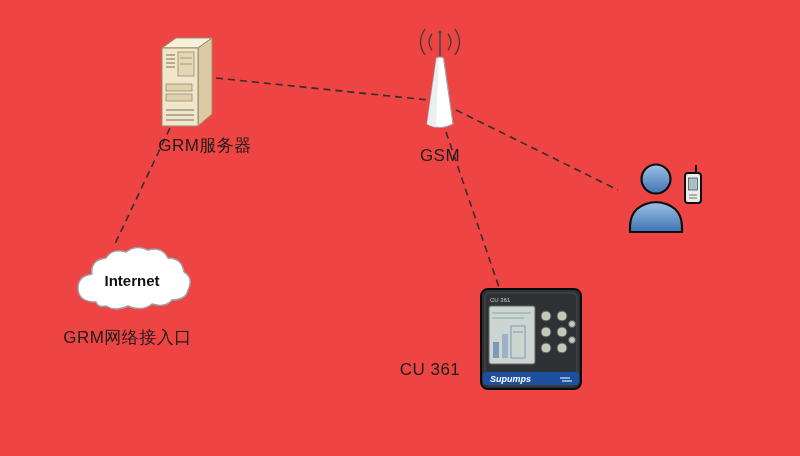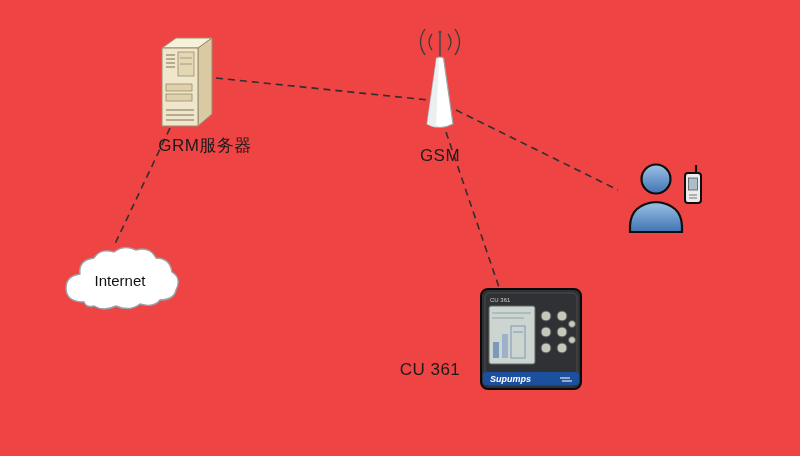--- a/index.html
+++ b/index.html
@@ -97,26 +97,27 @@
       <path d="M 14 74 L 14 68 Q 15 46 40 44 Q 65 46 66 68 L 66 74 Z" fill="url(#pg)" stroke="#0e0e0e" stroke-width="2.2"></path>
       <circle cx="40" cy="21" r="14.5" fill="url(#pg)" stroke="#0e0e0e" stroke-width="2.2"></circle>
       <line x1="80" y1="16" x2="80" y2="7" stroke="#0e0e0e" stroke-width="2.2"></line>
       <rect x="69" y="15" width="16" height="30" rx="3" fill="#ececec" stroke="#0e0e0e" stroke-width="2"></rect>
       <rect x="72.5" y="20" width="9" height="12" fill="#a9bfc9" stroke="#555555" stroke-width="0.8"></rect>
       <line x1="73" y1="37" x2="81" y2="37" stroke="#8a8a8a" stroke-width="1.2"></line>
       <line x1="73" y1="40" x2="81" y2="40" stroke="#8a8a8a" stroke-width="1.2"></line>
     </svg>
   </div>
 
-  <div class="node" style="left:56px; top:240px;">
+  <div class="node" style="left:68px; top:240px;font-weight:bold;">
     <svg width="132" height="80" viewBox="0 0 132 80">
       <path d="M 28 62 Q 10 62 10 48 Q 10 36 24 34 Q 22 20 38 18 Q 44 8 58 12 Q 68 4 80 10 Q 94 6 100 18 Q 114 18 116 32 Q 126 38 120 50 Q 118 60 104 60 Q 98 68 84 64 Q 74 72 60 66 Q 48 72 38 66 Q 30 68 28 62 Z" fill="#ffffff" stroke="#9aa0a4" stroke-width="1.4"></path>
       <text x="64" y="46" text-anchor="middle" font-size="15" fill="#111111">Internet</text>
     </svg>
   </div>
+  <div class="label" style="left:35px; top:326px; width:185px;">GRM网络接入口</div>
 
   <div class="node" style="left:478px; top:286px;">
     <svg width="106" height="108" viewBox="0 0 106 108">
       <rect x="3" y="3" width="100" height="100" rx="7" fill="#2f3134" stroke="#0a0a0a" stroke-width="2"></rect>
       <rect x="7" y="7" width="92" height="92" rx="5" fill="none" stroke="#4a4d50" stroke-width="1"></rect>
       <text x="12" y="16" font-size="6" fill="#cfcfcf">CU 361</text>
       <rect x="11" y="20" width="46" height="58" rx="2" fill="#ccd5cf" stroke="#666666" stroke-width="1"></rect>
       <line x1="14" y1="27" x2="53" y2="27" stroke="#8fa4ad" stroke-width="1"></line>
       <line x1="14" y1="32" x2="46" y2="32" stroke="#8fa4ad" stroke-width="1"></line>
       <rect x="15" y="56" width="6" height="16" fill="#7d98b8"></rect>

